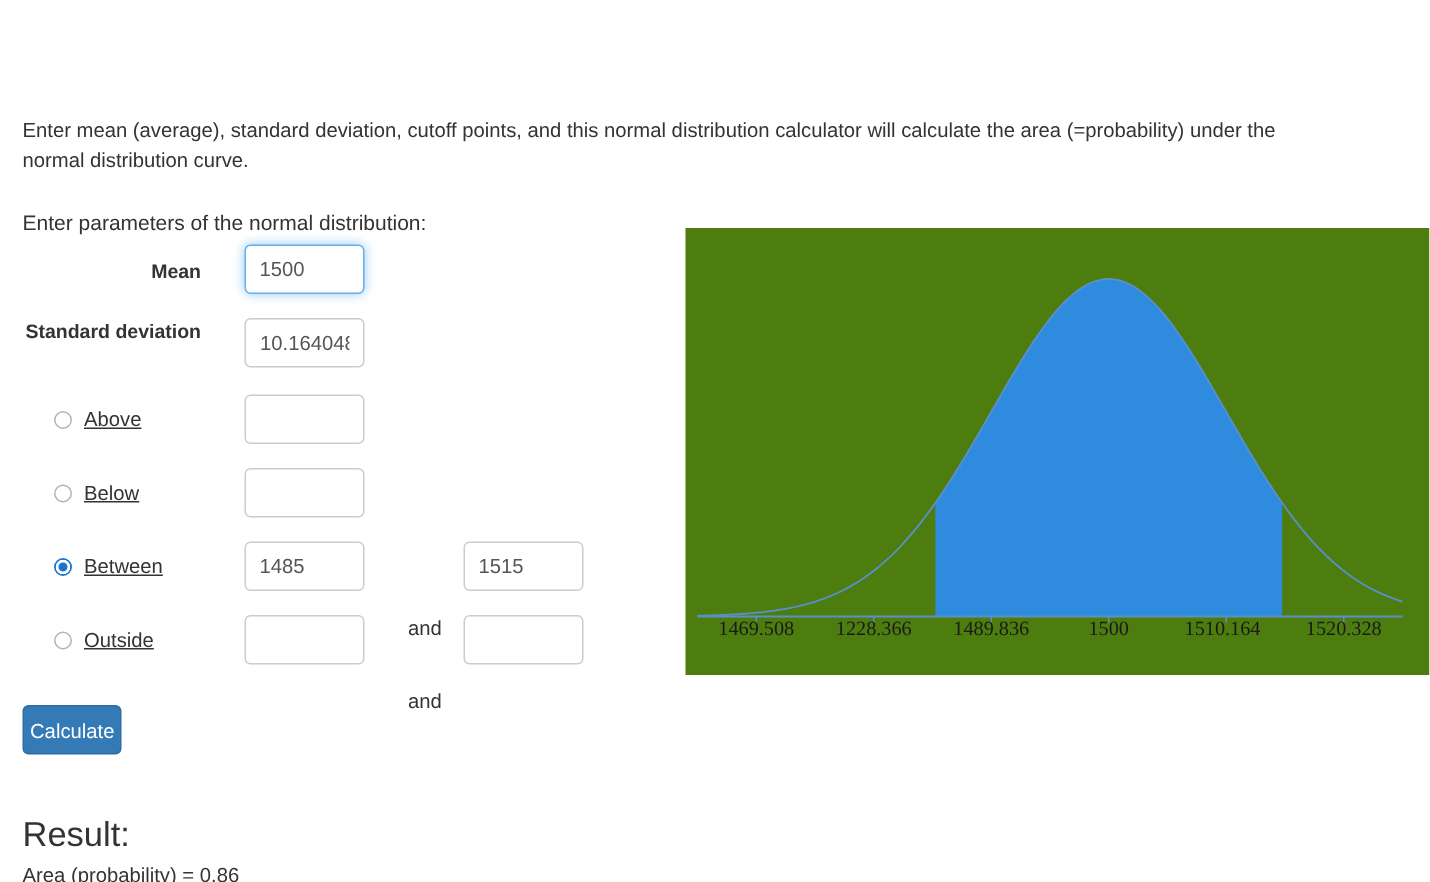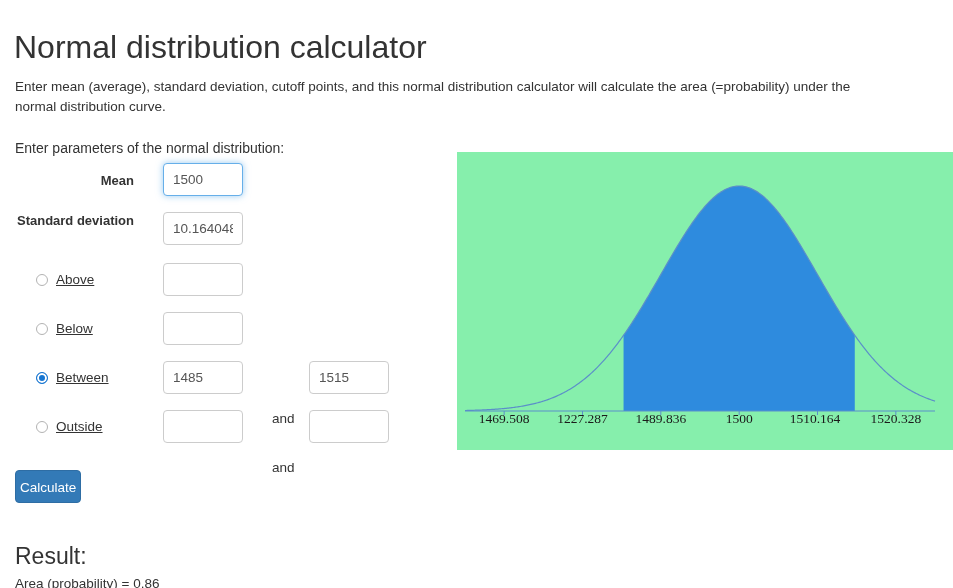--- a/index.html
+++ b/index.html
@@ -93,38 +93,37 @@
   }
   .result-text {
     position: absolute; left: 15px; top: 561px;
     font-size: 13.5px; color: #333333; line-height: 18px;
   }
 
   
   .chart-panel {
     position: absolute; left: 457px; top: 152px;
     width: 496px; height: 298px;
-    background: #86efac;
+    background: #4d7c0f;
     overflow: hidden;
   }
   .chart-svg { position: absolute; left: 0; top: 0; }
   .tick-labels { position: absolute; left: 0; top: 259px; width: 496px; height: 22px; }
   .tick {
     position: absolute; top: 0;
     font-family: "Liberation Serif", serif;
     font-size: 13.5px; color: #1a1a1a;
     transform: translateX(-50%); white-space: nowrap;
   }
 </style>
 </head>
 <body>
 
 <div class="page">
 
-  <h1 class="title">Normal distribution calculator</h1>
 
   <p class="intro">Enter mean (average), standard deviation, cutoff points, and this normal distribution calculator will calculate the area (=probability) under the normal distribution curve.</p>
 
   <p class="params-label">Enter parameters of the normal distribution:</p>
 
   <div class="form">
 
     <div class="row">
       <span class="lbl-right">Mean</span>
       <input class="fld col1 focused" type="text" value="1500" style="">
@@ -187,21 +186,21 @@
           <line x1="47.17" y1="259" x2="47.17" y2="263" stroke="#5b8fc9" stroke-width="1"></line>
           <line x1="125.50" y1="259" x2="125.50" y2="263" stroke="#5b8fc9" stroke-width="1"></line>
           <line x1="203.83" y1="259" x2="203.83" y2="263" stroke="#5b8fc9" stroke-width="1"></line>
           <line x1="282.17" y1="259" x2="282.17" y2="263" stroke="#5b8fc9" stroke-width="1"></line>
           <line x1="360.50" y1="259" x2="360.50" y2="263" stroke="#5b8fc9" stroke-width="1"></line>
           <line x1="438.83" y1="259" x2="438.83" y2="263" stroke="#5b8fc9" stroke-width="1"></line>
         </g>
     </svg>
     <div class="tick-labels" id="tick-labels">
         <div class="tick" style="left: 47.17px;">1469.508</div>
-        <div class="tick" style="left: 125.5px;">1227.287</div>
+        <div class="tick" style="left: 125.5px;">1228.366</div>
         <div class="tick" style="left: 203.83px;">1489.836</div>
         <div class="tick" style="left: 282.17px;">1500</div>
         <div class="tick" style="left: 358px;">1510.164</div>
         <div class="tick" style="left: 438.83px;">1520.328</div>
       </div>
   </div>
 
 </div>
 
 </body></html>

